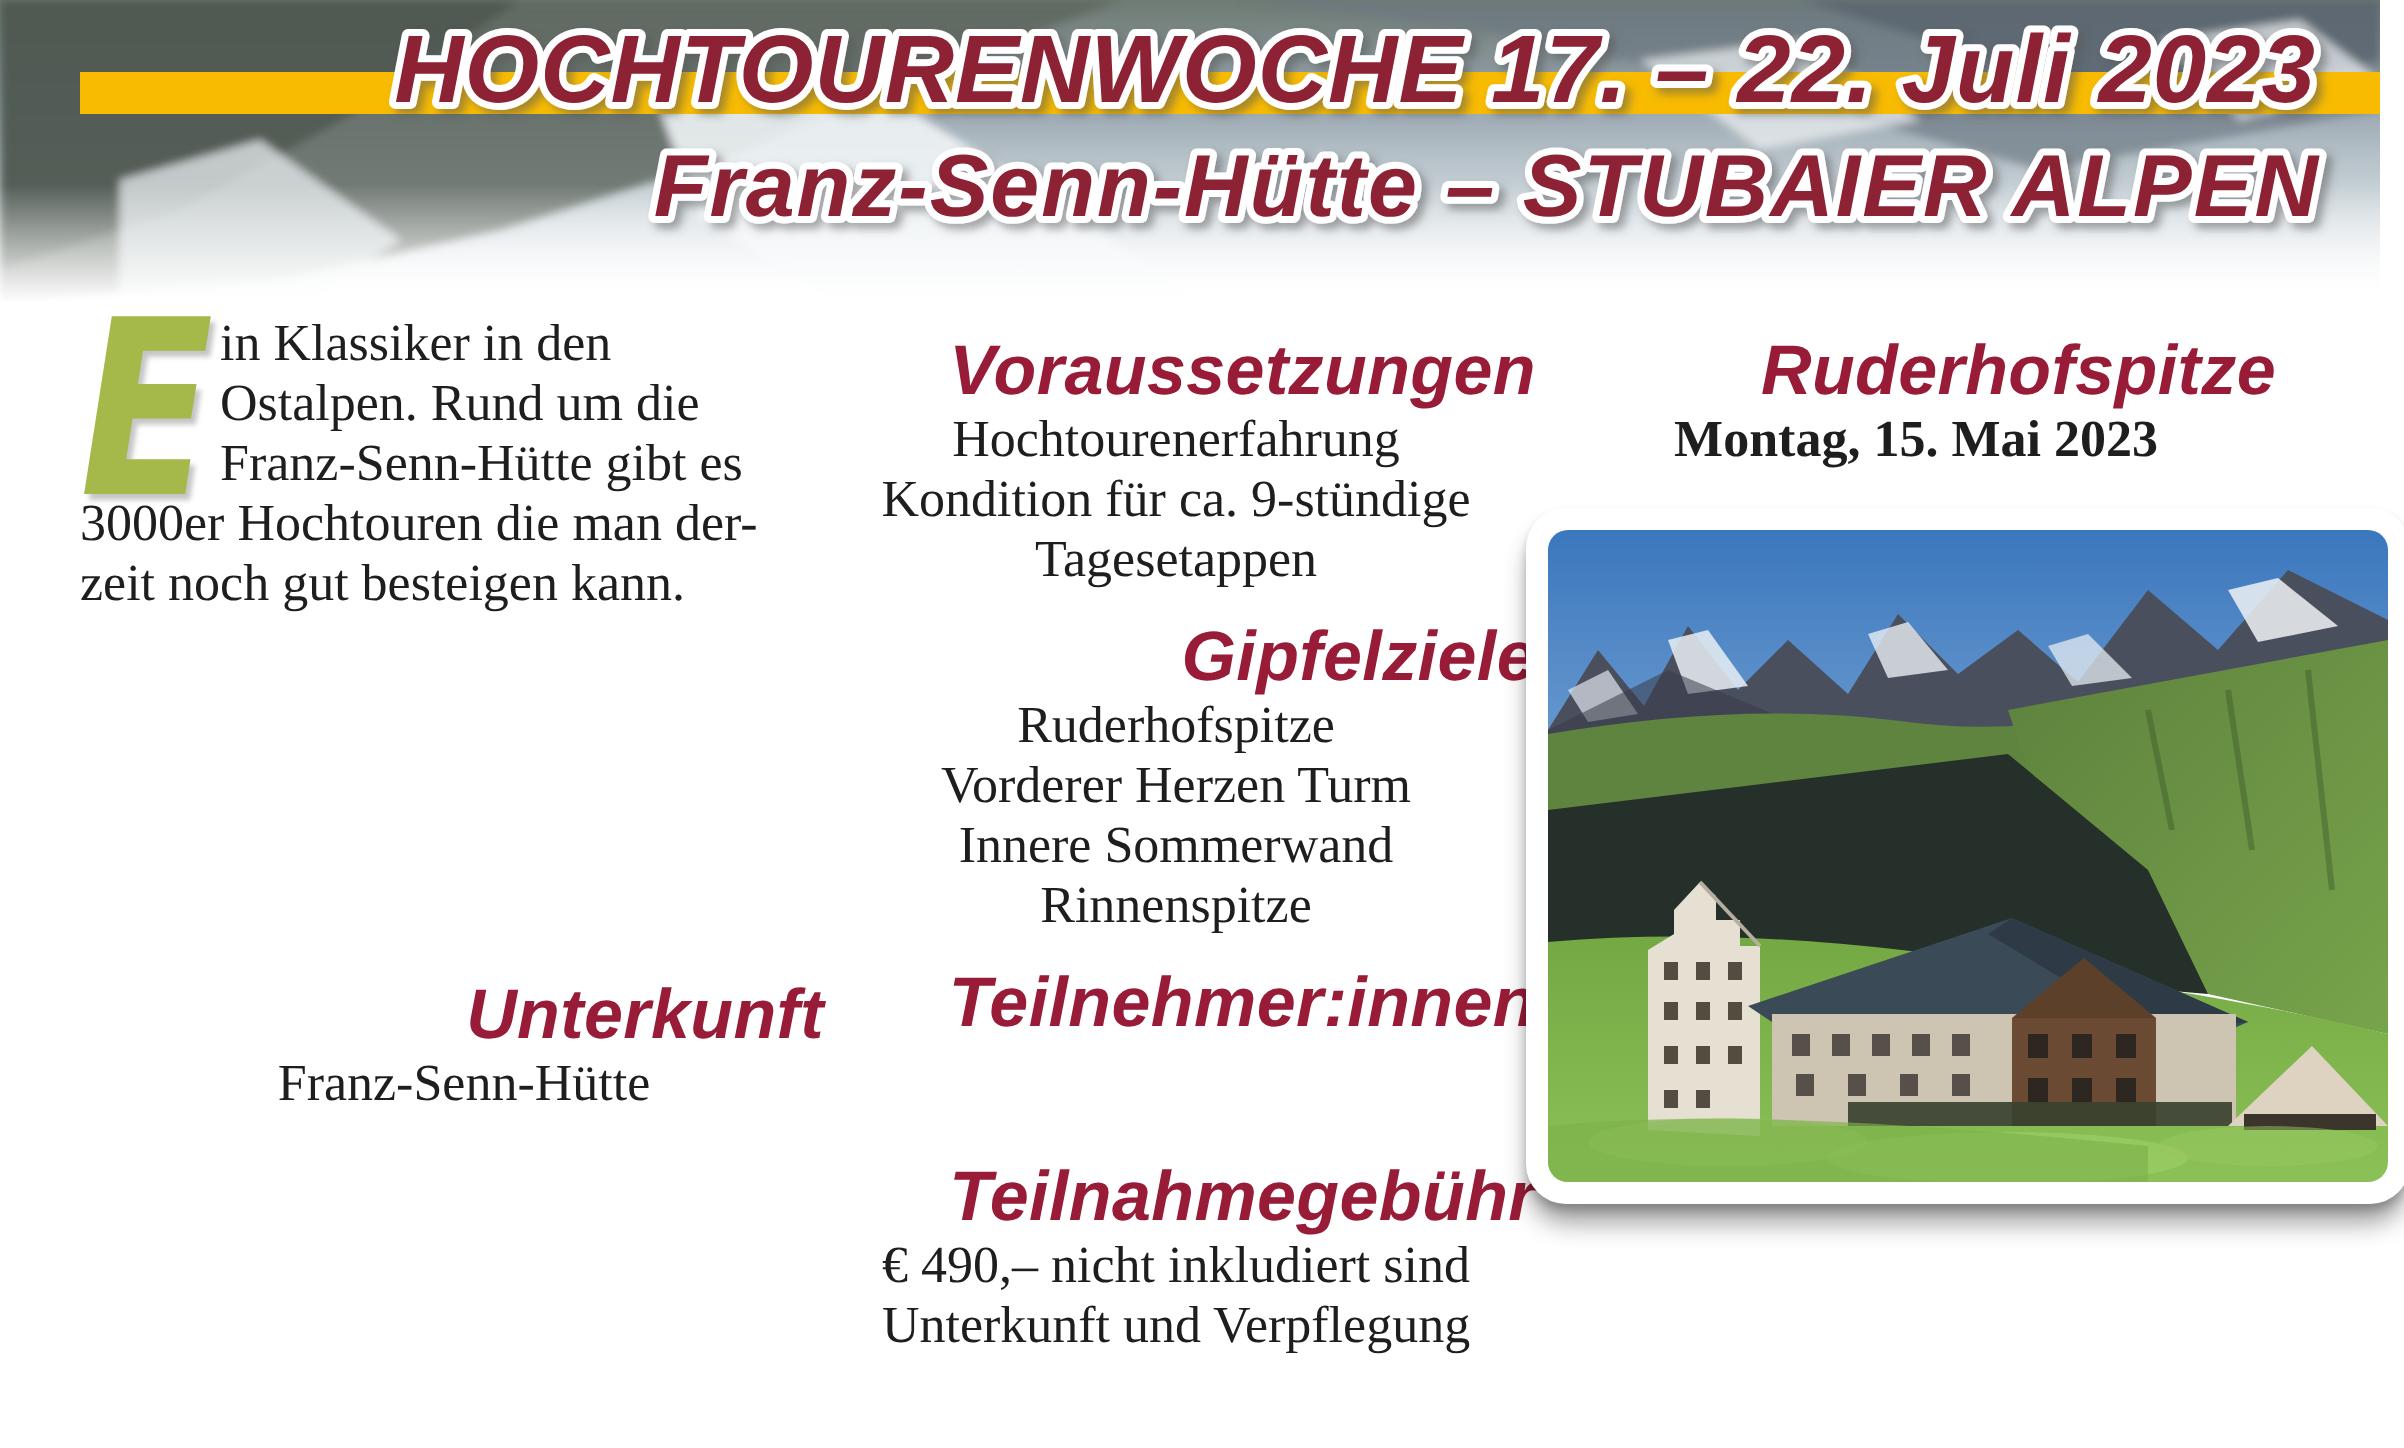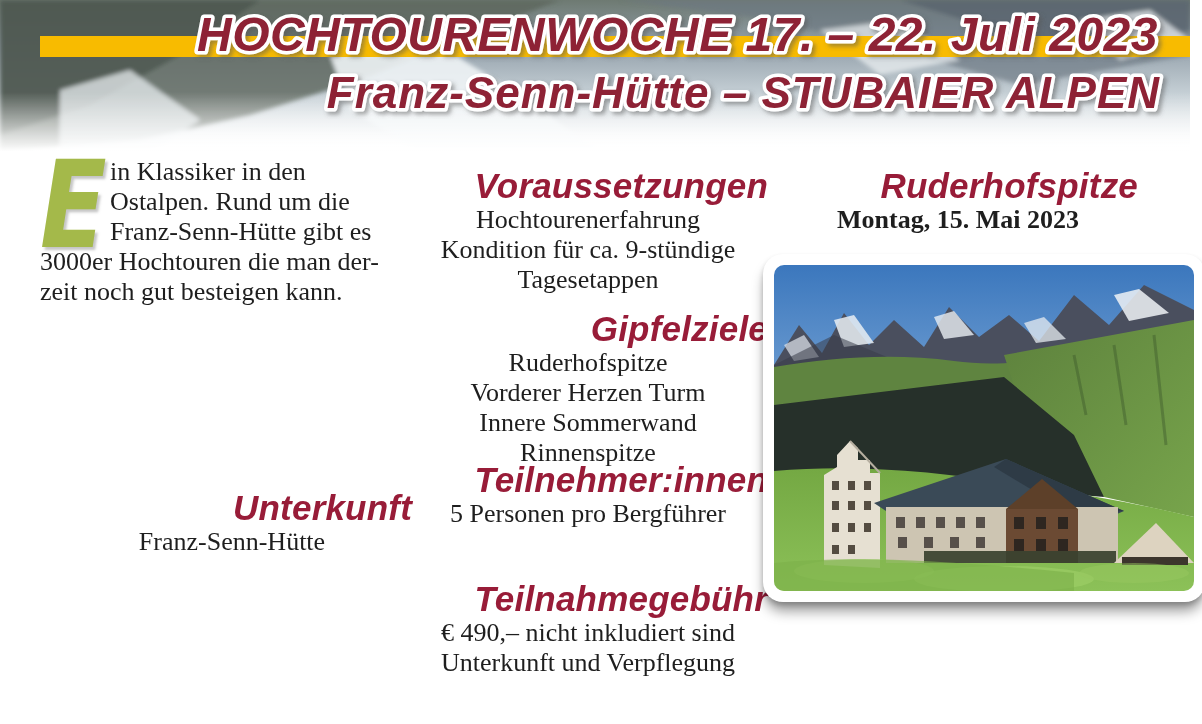--- a/index.html
+++ b/index.html
@@ -22,21 +22,21 @@
   
   .section{position:absolute;width:360px;}
   .section h3{margin:0;font-family:"Liberation Sans",sans-serif;font-style:italic;font-weight:bold;
         font-size:35px;line-height:32px;color:#981C38;letter-spacing:0.2px;text-align:right;}
   .section .body{margin-top:3px;font-size:26px;line-height:30px;color:#1e1e1e;white-space:pre;text-align:center;}
   .section .body.bold{font-weight:bold;}
 
   #sec-unterkunft{left:52px;top:492px;}
   #sec-voraussetzungen{left:408px;top:170px;}
   #sec-gipfelziele{left:408px;top:313px;}
-  #sec-teilnehmer{left:408px;top:464px;}
+  #sec-teilnehmer{left:408px;top:486px;}
   #sec-gebuehr{left:408px;top:583px;}
   #sec-anmeldeschluss{left:778px;top:170px;}
 
   
   .photo-frame{position:absolute;left:763px;top:254px;width:442px;height:348px;background:#ffffff;
         border-radius:20px;padding:11px;box-sizing:border-box;
         box-shadow:0 3px 5px rgba(0,0,0,0.18), 0 11px 13px -2px rgba(0,0,0,0.40);}
   .photo-frame svg{display:block;width:100%;height:100%;border-radius:10px;}
 </style>
 </head>
@@ -113,21 +113,20 @@
   <div class="section" id="sec-gipfelziele">
     <h3>Gipfelziele</h3>
     <div class="body">Ruderhofspitze
 Vorderer Herzen Turm
 Innere Sommerwand
 Rinnenspitze</div>
   </div>
 
   <div class="section" id="sec-teilnehmer">
     <h3>Teilnehmer:innen</h3>
-    <div class="body">5 Personen pro Bergführer</div>
   </div>
 
   <div class="section" id="sec-gebuehr">
     <h3>Teilnahmegebühr</h3>
     <div class="body">€ 490,– nicht inkludiert sind
 Unterkunft und Verpflegung</div>
   </div>
 
   <div class="section" id="sec-anmeldeschluss">
     <h3>Ruderhofspitze</h3>

